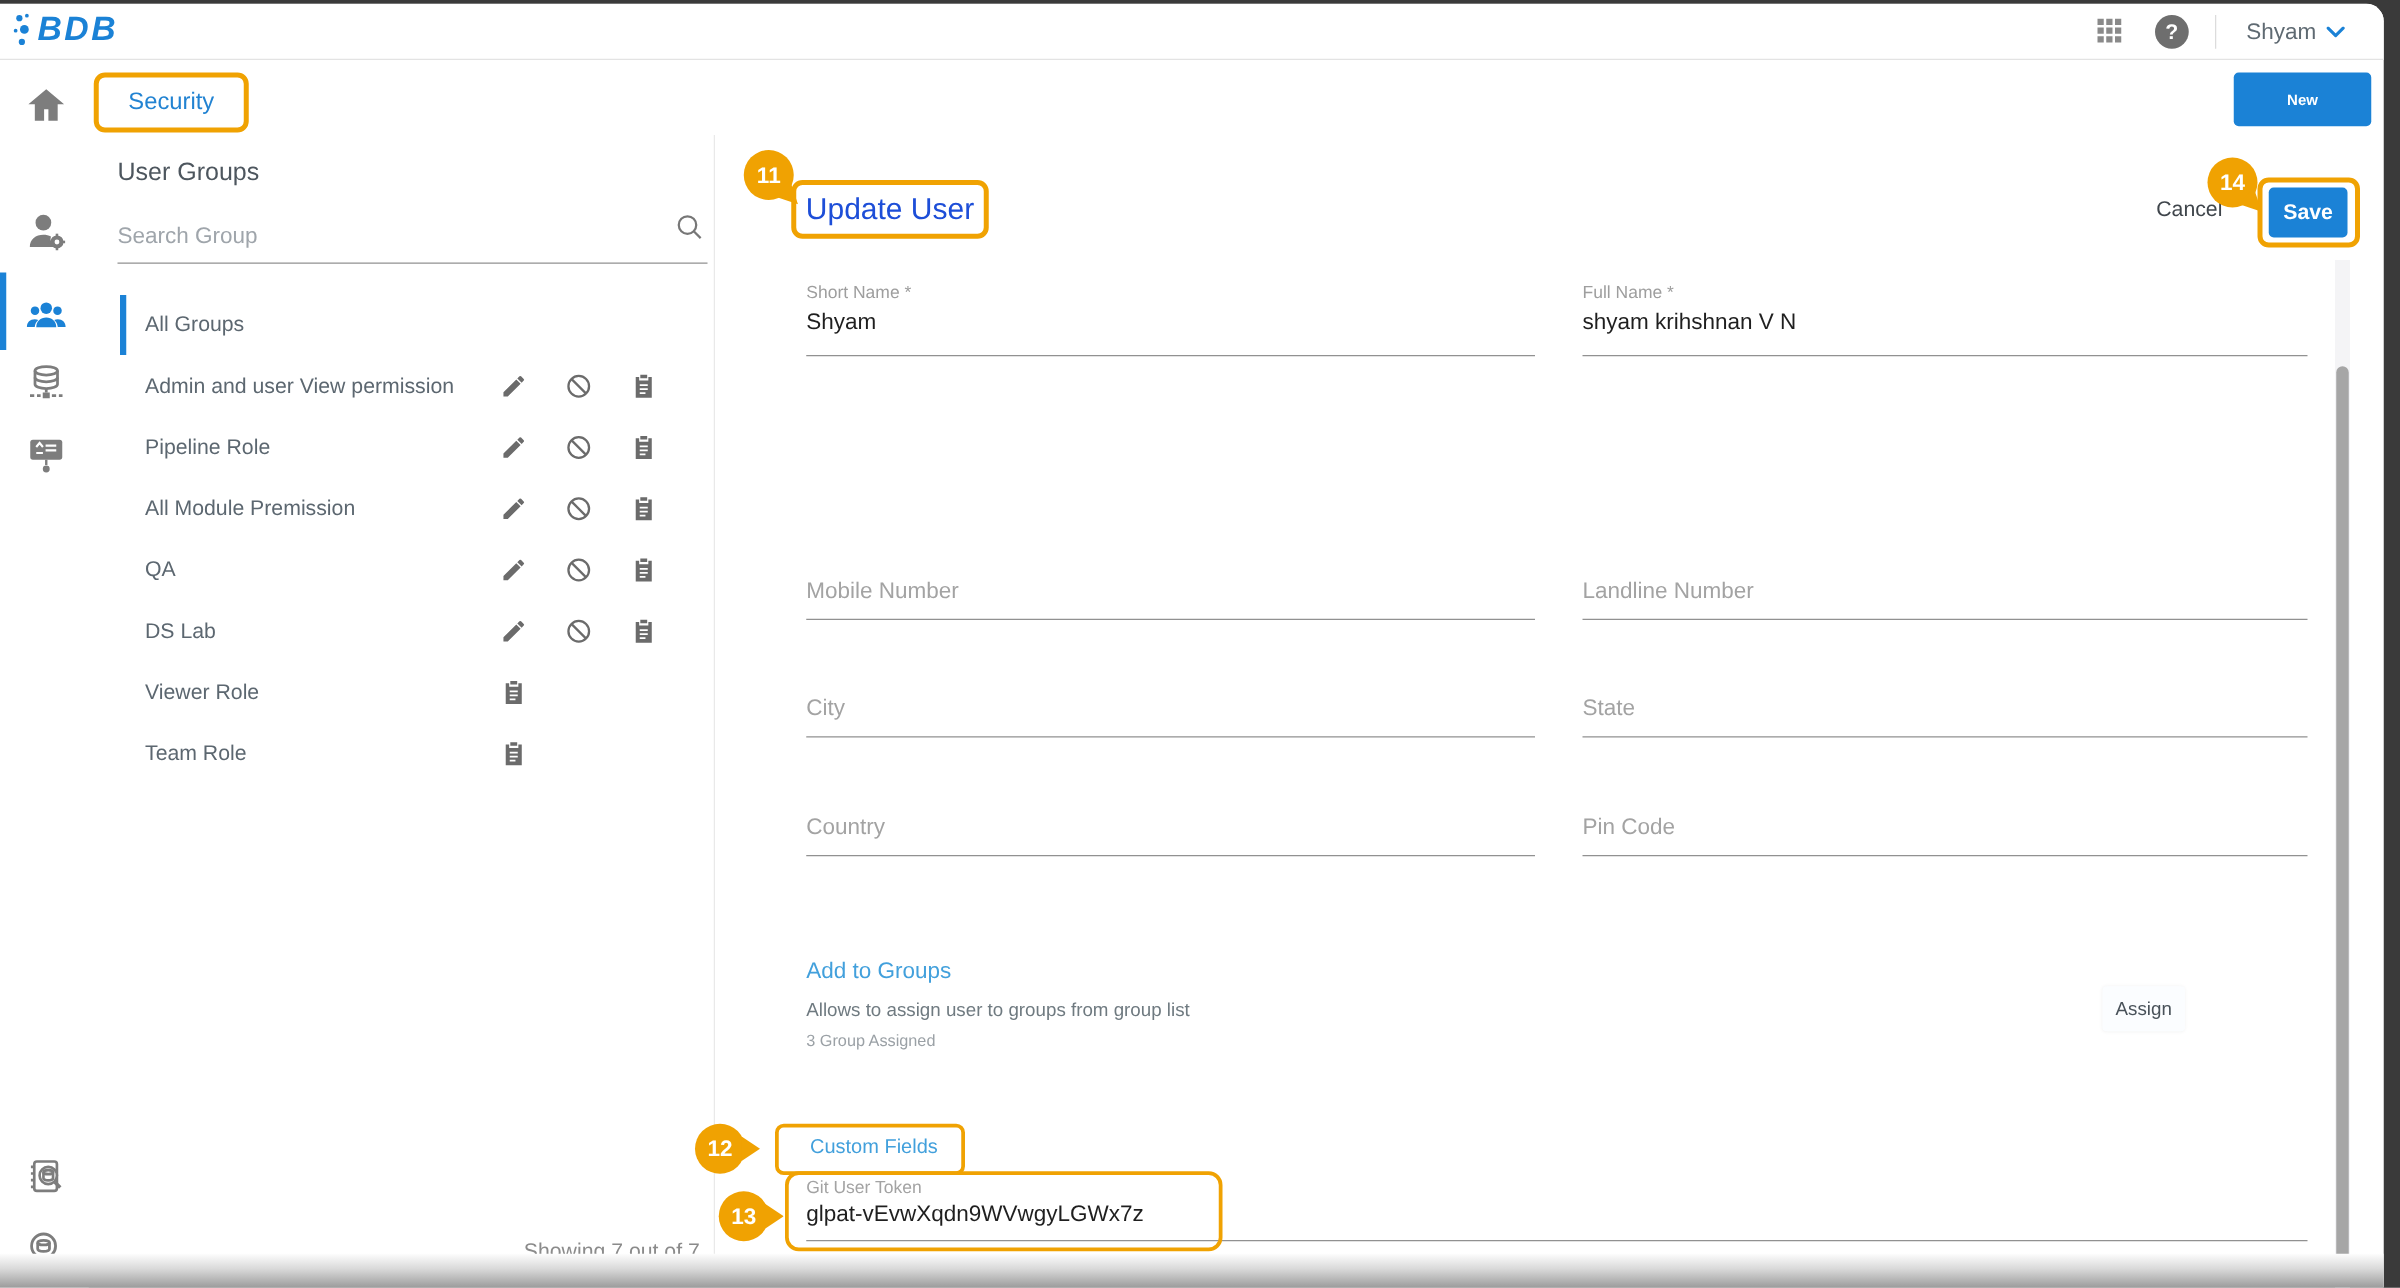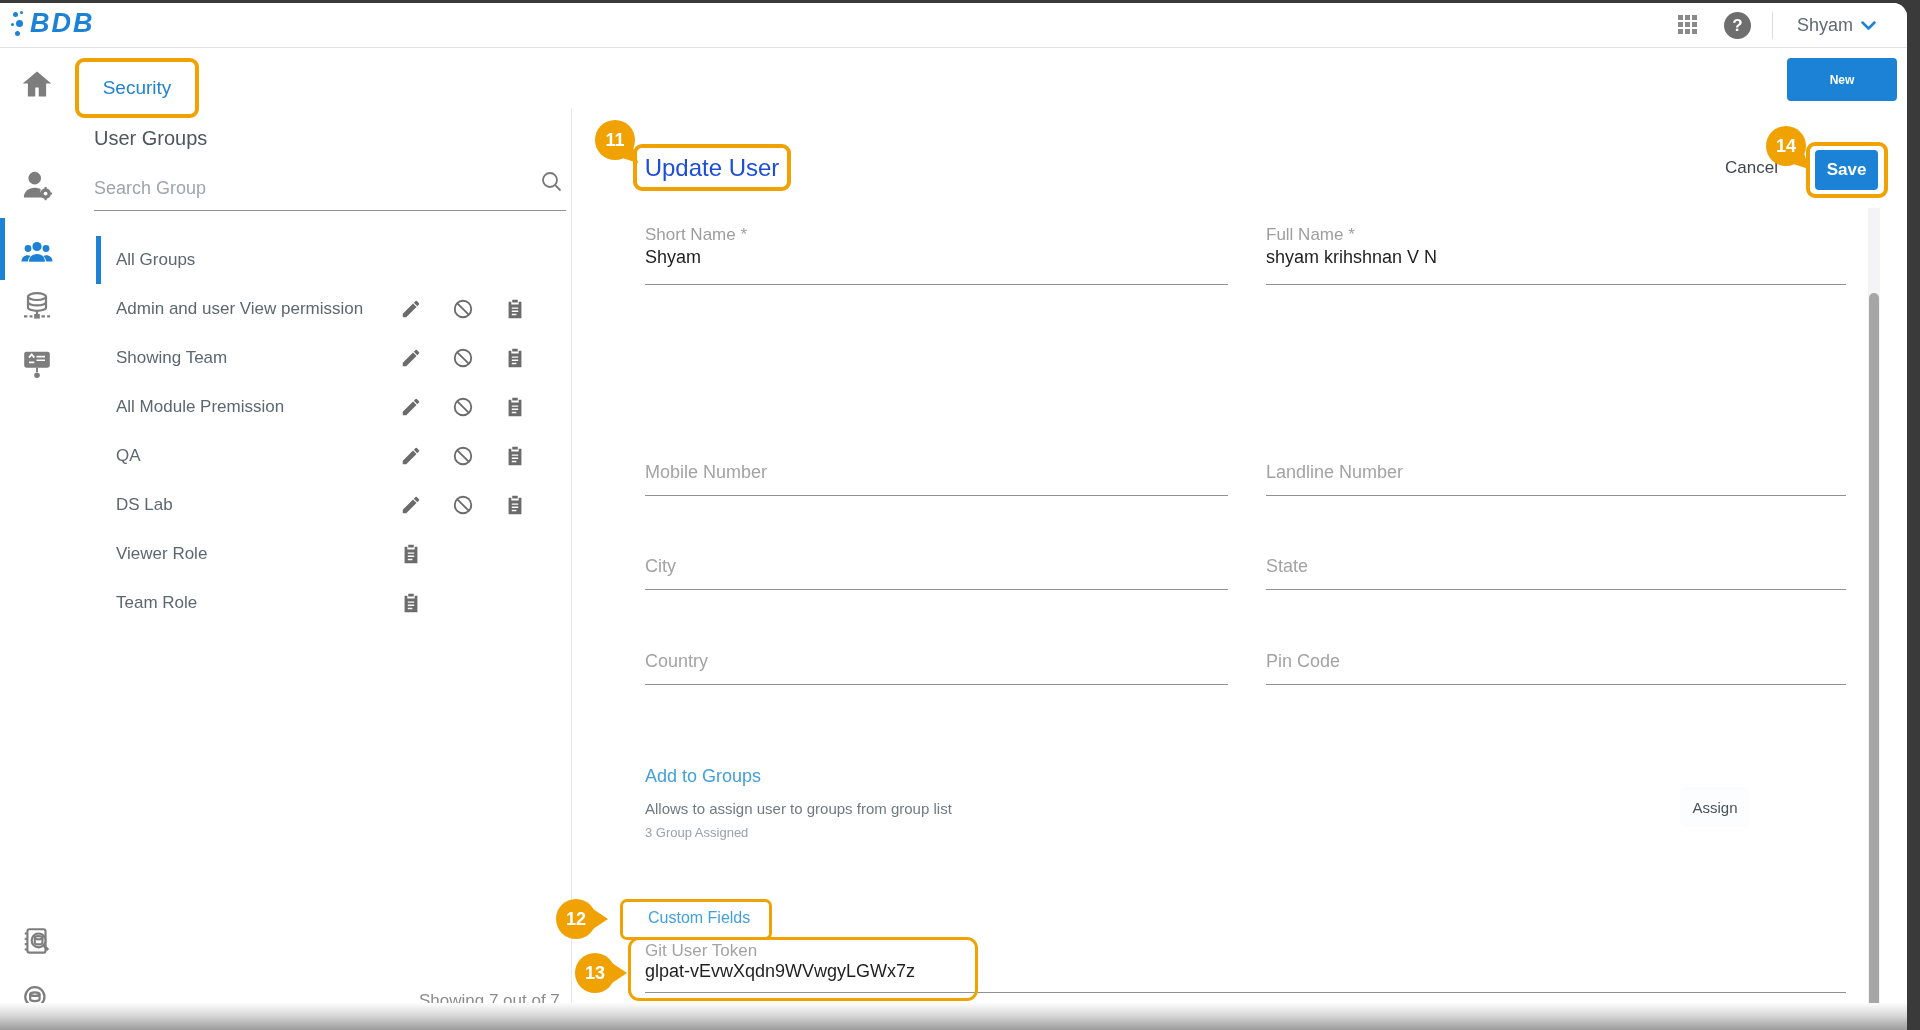--- a/index.html
+++ b/index.html
@@ -69,21 +69,21 @@
   .panel-footer{position:absolute;left:419px;top:988px;font-size:17px;color:#8b8b8b;}
 
   
   .form-title-box{position:absolute;left:633px;top:141px;width:158px;height:47px;border:4px solid var(--orange);
                   border-radius:9px;display:flex;align-items:center;justify-content:center;}
   .form-title{font-size:24px;color:#1d4ed8;}
   .cancel{position:absolute;left:1725px;top:155px;font-size:17px;color:#3f454b;cursor:pointer;background:none;border:none;}
   .save{position:absolute;left:1815px;top:147px;width:63px;height:40px;font-size:17px;}
   .newbtn{position:absolute;left:1787px;top:55px;width:110px;height:43px;font-size:12px;}
 
-  .f-label{position:absolute;font-size:17px;color:var(--label);}
+  .f-label{position:absolute;font-size:14px;color:var(--label);}
   .f-input{position:absolute;border:none;outline:none;border-bottom:1px solid var(--line);
            font-size:18px;color:var(--txt);background:transparent;}
   .f-input::placeholder{color:#a3a3a3;}
 
   .link-head{position:absolute;font-size:18px;color:var(--link);cursor:pointer;}
   .sub-desc{position:absolute;left:645px;top:797px;font-size:15px;color:#6f7a80;}
   .sub-count{position:absolute;left:645px;top:822px;font-size:13px;color:#9ba1a6;}
   .assign{position:absolute;left:1682px;top:786px;width:66px;height:36px;background:#fbfdff;border:none;
           border-radius:3px;font-size:15px;color:#49525a;cursor:pointer;box-shadow:0 0 3px rgba(0,0,0,.05);}
 
@@ -188,21 +188,21 @@
       <svg viewBox="0 0 30 30" fill="none" stroke="currentColor" stroke-width="2.1">
         <circle cx="13" cy="12" r="9"></circle>
         <ellipse cx="13" cy="9.5" rx="4.4" ry="1.7"></ellipse>
         <path d="M8.6 9.5 v4.8 c0 1 2 1.7 4.4 1.7 s4.4-.7 4.4-1.7 V9.5"></path>
         <line x1="19.8" y1="18.8" x2="25.8" y2="24.8" stroke-width="2.6"></line>
       </svg>
     </div>
 
   </div>
 
-  <div class="abs" style="left:75px;top:55px;width:124px;height:60px;border:4px solid var(--orange);border-radius:9px;display:flex;align-items:center;justify-content:center;">
+  <div class="abs" style="left:75px;top:55px;width:124px;height:48px;border:4px solid var(--orange);border-radius:9px;display:flex;align-items:center;justify-content:center;">
     <span style="font-size:19px;color:#2283d2;cursor:pointer;">Security</span>
   </div>
   <button class="btn-blue newbtn">New</button>
 
   <div class="panel-title">User Groups</div>
   <input class="search-input" type="text" placeholder="Search Group" style="">
   <svg class="search-ic abs" viewBox="0 0 22 22" fill="none" stroke="#777" stroke-width="1.8">
     <circle cx="9" cy="9" r="7"></circle>
       <line x1="14.2" y1="14.2" x2="19.5" y2="19.5"></line>
   </svg>
@@ -221,21 +221,21 @@
     <span class="gicon ic-block"><svg viewBox="0 0 24 24" fill="none" stroke="currentColor" stroke-width="2">
           <circle cx="12" cy="12" r="9"></circle>
           <line x1="5.8" y1="5.8" x2="18.2" y2="18.2"></line>
         </svg></span>
     <span class="gicon ic-clip"><svg viewBox="0 0 24 24">
           <path fill="currentColor" d="M9 2 h6 v3 H9 Z M5 4 h3 v3 h8 V4 h3 v18 H5 Z"></path>
           <path d="M8.5 11 h7 M8.5 14.5 h7 M8.5 18 h5" stroke="#fff" stroke-width="1.5"></path>
         </svg></span>
   </div>
   <div class="grow" style="top:330px;">
-    <span class="gname">Showing Team</span>
+    <span class="gname">Pipeline Role</span>
     <span class="gicon ic-pencil"><svg viewBox="0 0 24 24" fill="currentColor">
           <path d="M3 17.2 V21 h3.8 L18 9.8 l-3.8-3.8 Z M20.7 7 a1 1 0 0 0 0-1.4 L18.4 3.3 a1 1 0 0 0-1.4 0 L15.1 5.2 l3.8 3.8 Z"></path>
         </svg></span>
     <span class="gicon ic-block"><svg viewBox="0 0 24 24" fill="none" stroke="currentColor" stroke-width="2">
           <circle cx="12" cy="12" r="9"></circle>
           <line x1="5.8" y1="5.8" x2="18.2" y2="18.2"></line>
         </svg></span>
     <span class="gicon ic-clip"><svg viewBox="0 0 24 24">
           <path fill="currentColor" d="M9 2 h6 v3 H9 Z M5 4 h3 v3 h8 V4 h3 v18 H5 Z"></path>
           <path d="M8.5 11 h7 M8.5 14.5 h7 M8.5 18 h5" stroke="#fff" stroke-width="1.5"></path>

